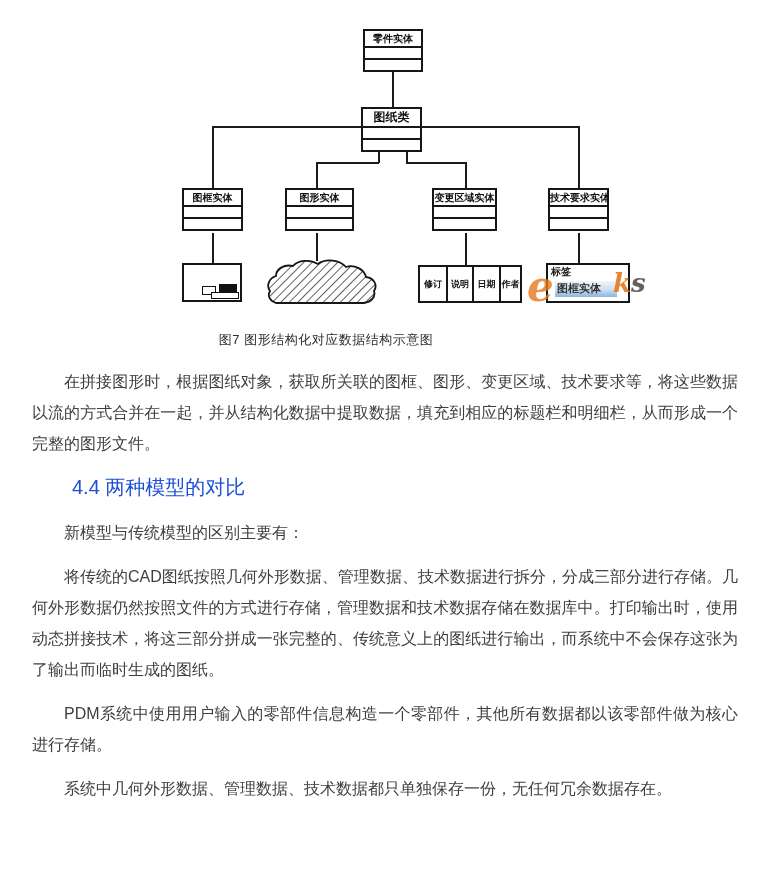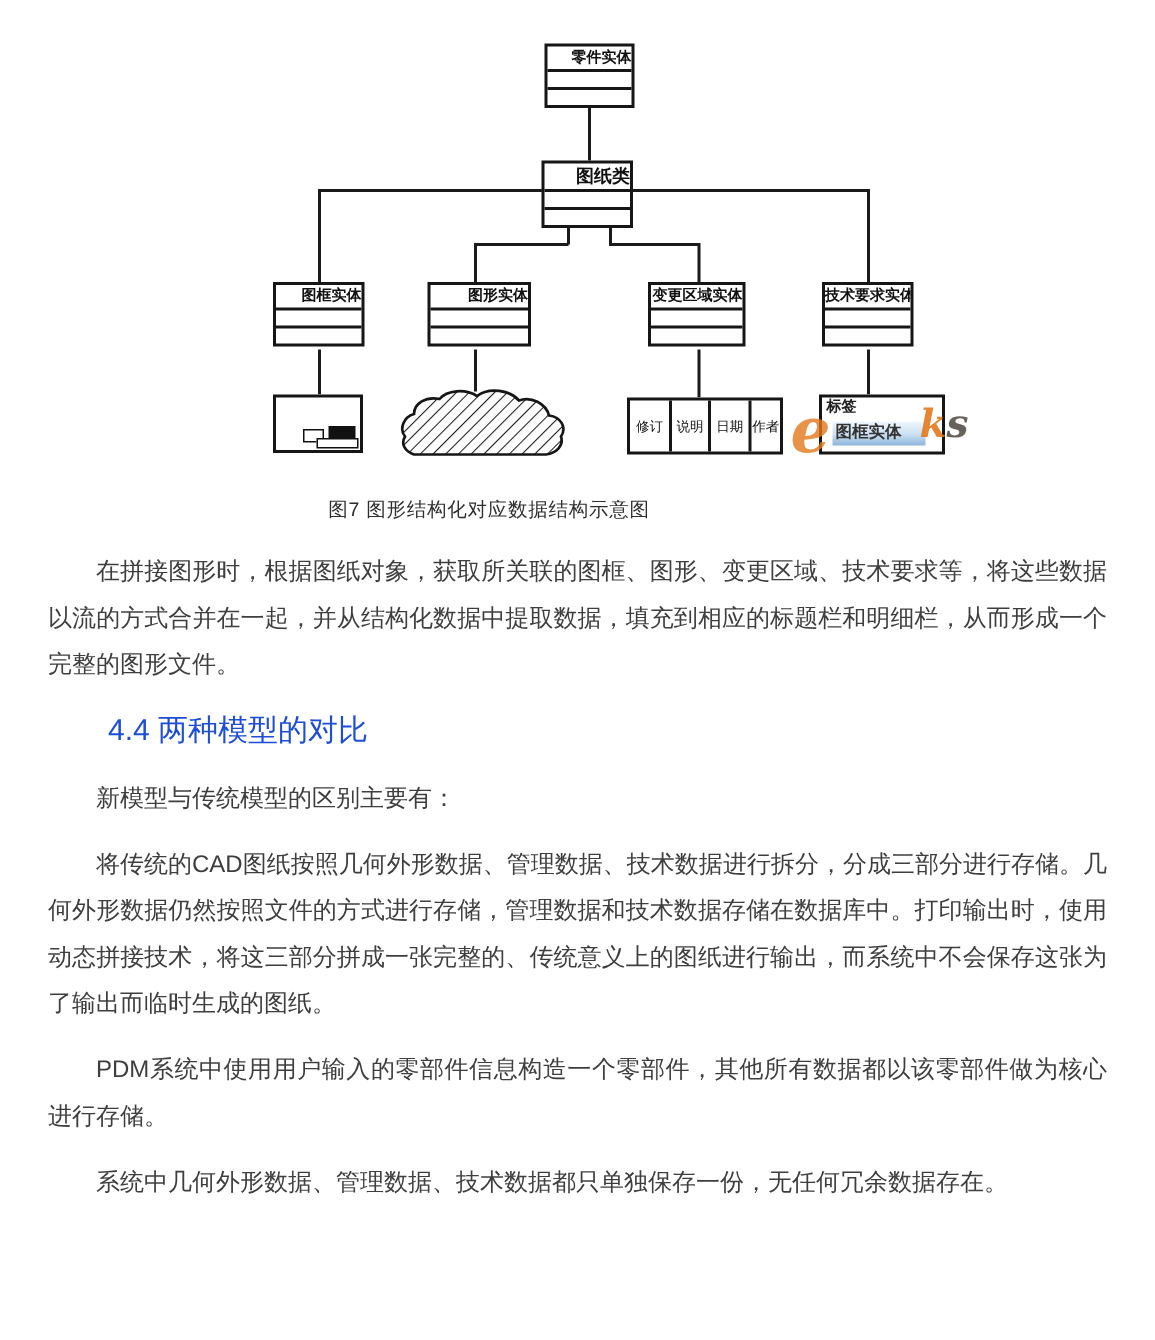--- a/index.html
+++ b/index.html
@@ -9,42 +9,42 @@
     background:#ffffff;
     font-family:"Liberation Sans","DejaVu Sans",sans-serif;
     overflow:hidden;
   }
   
   .diagram{position:absolute;left:0;top:0;width:770px;height:318px;}
   .ebox{position:absolute;border:2px solid #161616;background:#fff;box-sizing:border-box;}
   .ebox-title{
     border-bottom:2px solid #161616;
     font-weight:bold;font-size:10px;line-height:15px;
-    text-align:right;color:#111;white-space:nowrap;overflow:hidden;
+    text-align:center;color:#111;white-space:nowrap;overflow:hidden;
   }
   .ebox-title.big{font-size:12px;line-height:17px;}
   .ebox-row{height:10px;}
   .ebox-row + .ebox-row{border-top:2px solid #161616;}
   .ln{position:absolute;background:#1b1b1b;}
   .ln.h{height:1.5px;}
   .ln.v{width:1.5px;}
   
   .frame-img{position:absolute;left:182px;top:263px;width:60px;height:39px;
     border:2px solid #161616;background:#fff;box-sizing:border-box;}
   .tb-black{position:absolute;right:3px;bottom:8px;width:18px;height:8px;background:#111;}
   .tb-small{position:absolute;right:24px;bottom:5px;width:12px;height:7px;border:1px solid #111;background:#fff;}
   .tb-strip{position:absolute;right:1px;bottom:1px;width:26px;height:5px;border:1px solid #111;background:#fff;}
   
   .cloud-svg{position:absolute;left:266px;top:257px;}
   
   .ctable{position:absolute;left:418px;top:265px;width:104px;height:38px;
     border:2px solid #161616;box-sizing:border-box;display:flex;background:#fff;}
   .ccell{
     border-right:2px solid #161616;display:flex;align-items:center;justify-content:center;
-    font-size:9px;font-weight:normal;color:#111;box-sizing:border-box;white-space:nowrap;
+    font-size:9px;font-weight:bold;color:#111;box-sizing:border-box;white-space:nowrap;
   }
   .ccell:last-child{border-right:none;}
   
   .lbox{position:absolute;left:546px;top:263px;width:84px;height:40px;
     border:2px solid #161616;background:#fff;box-sizing:border-box;}
   .lbox-tag{font-size:10px;font-weight:bold;color:#222;margin:1px 0 0 3px;line-height:11px;}
   .lbox-content{margin:1px 0 0 7px;}
   .lbox-content .hl{
     font-size:11px;font-weight:bold;color:#333;
     background:linear-gradient(180deg,#f0f6fc 0%,#cadff2 55%,#8db4da 100%);

